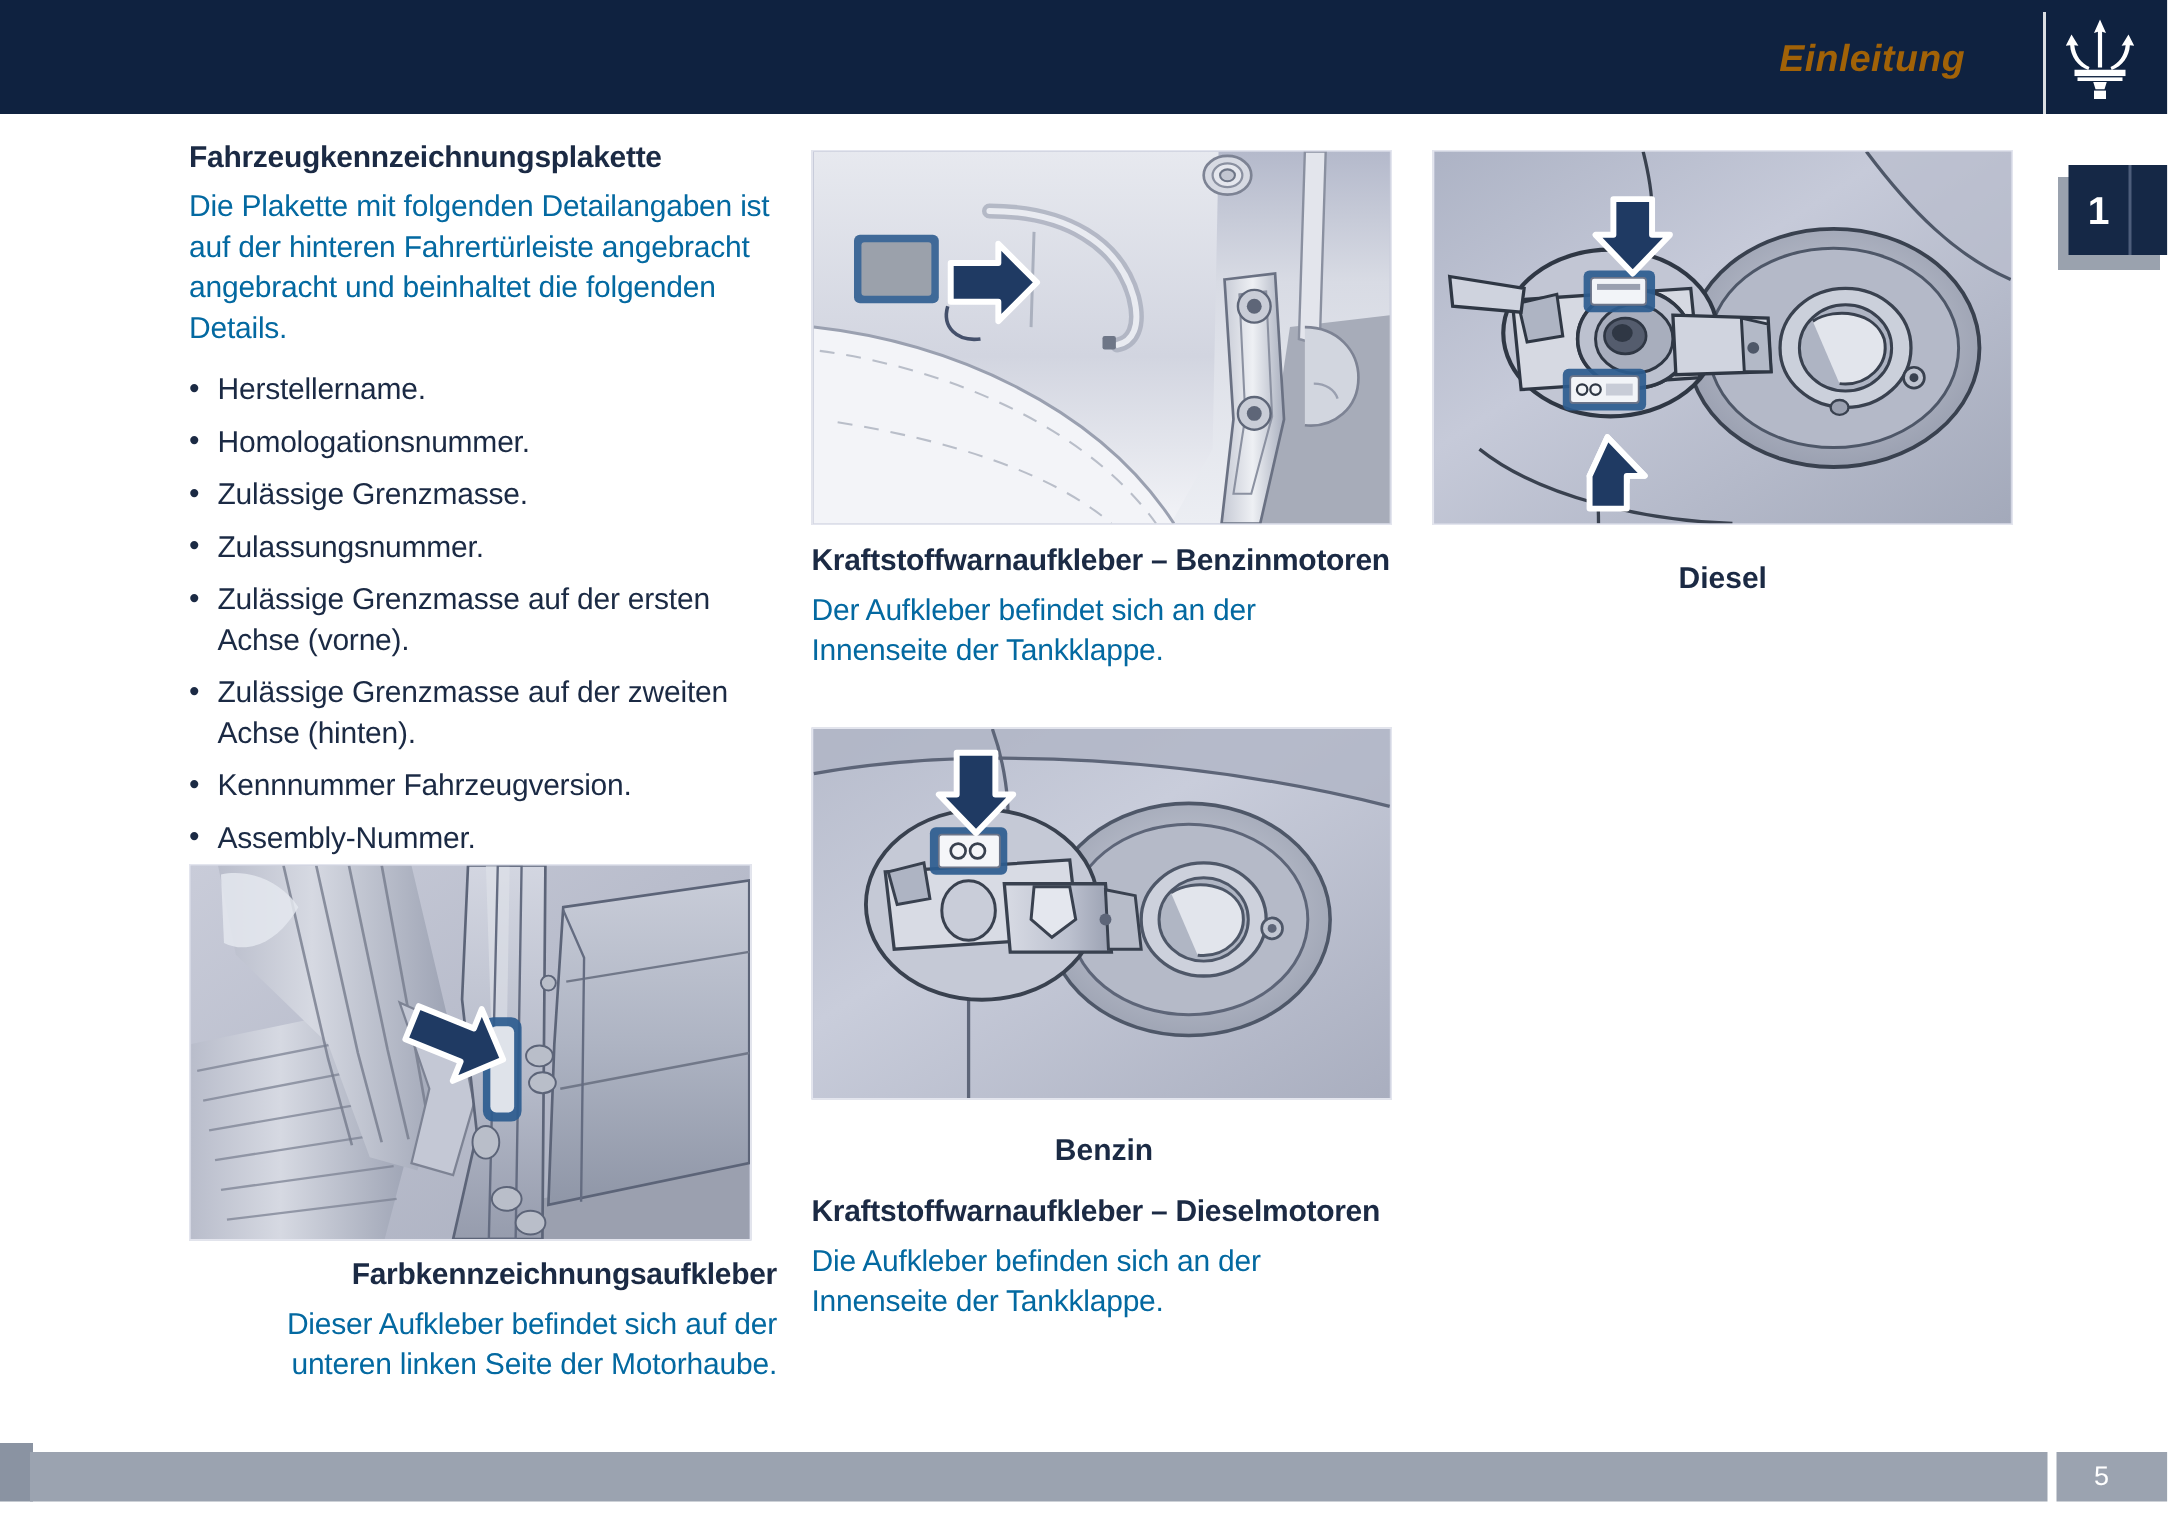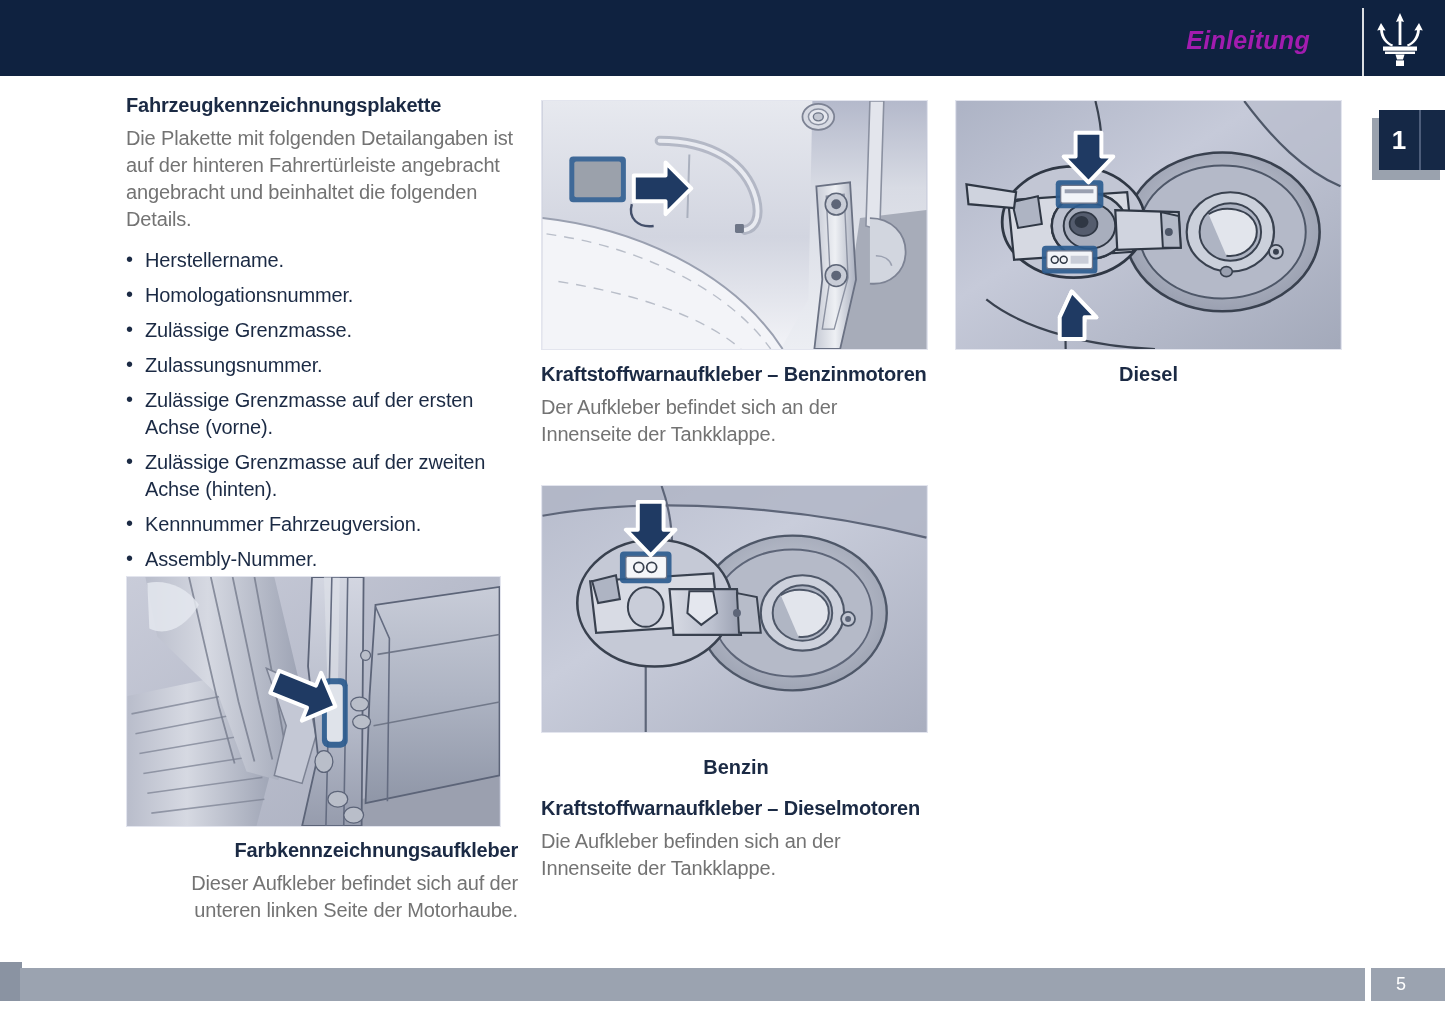--- a/index.html
+++ b/index.html
@@ -26,21 +26,21 @@
     top: 0;
     width: 1445px;
     height: 76px;
     background: #0f2240;
   }
   .header-title {
     position: absolute;
     right: 135px;
     top: 40px;
     transform: translateY(-50%);
-    color: #a21caf;
+    color: #a16207;
     font-size: 25px;
     font-style: italic;
     font-weight: bold;
     letter-spacing: 0.3px;
     white-space: nowrap;
   }
   .header-divider {
     position: absolute;
     left: 1362px;
     top: 8px;
@@ -138,21 +138,21 @@
     margin: 0 0 7px 0;
     font-size: 20px;
     font-weight: bold;
     color: #1b2a44;
     line-height: 1.24;
     letter-spacing: -0.2px;
   }
   p.body-text {
     margin: 0 0 10px 0;
     font-size: 20px;
-    color: #737373;
+    color: #0369a1;
     line-height: 1.35;
     letter-spacing: -0.15px;
   }
   ul.bullets {
     margin: 14px 0 0 0;
     padding: 0;
     list-style: none;
   }
   ul.bullets li {
     position: relative;
@@ -546,21 +546,21 @@
 
       <path d="M120 32 L146 32 L146 56 L158 56 L133 82 L108 56 L120 56 Z" fill="#1f3a63" stroke="#ffffff" stroke-width="4" stroke-linejoin="round"></path>
 
       <path d="M116 218 L104 218 L116 192 L141 218 L129 218 L129 222 L116 222 Z" fill="#1f3a63" stroke="#ffffff" stroke-width="4" stroke-linejoin="round"></path>
       <path d="M104 218 L129 218 L129 222 L104 222 Z" fill="#1f3a63"></path>
       <path d="M116 192 L141 218 L129 218 L129 240 L104 240 L104 218 Z" fill="#1f3a63" stroke="#ffffff" stroke-width="4" stroke-linejoin="round"></path>
     </svg>
   </div>
 
   <div class="text-block tb-right-cap">
-    <p class="caption-center" style="margin-top:0;">Diesel</p>
+    <p class="caption-center" style="margin-top:12px;">Diesel</p>
   </div>
 
   <div class="footer-left-block"></div>
   <div class="footer-bar"></div>
   <div class="footer-page-box"></div>
   <div class="footer-page-num">5</div>
 
 </div>
 
 </body></html>

